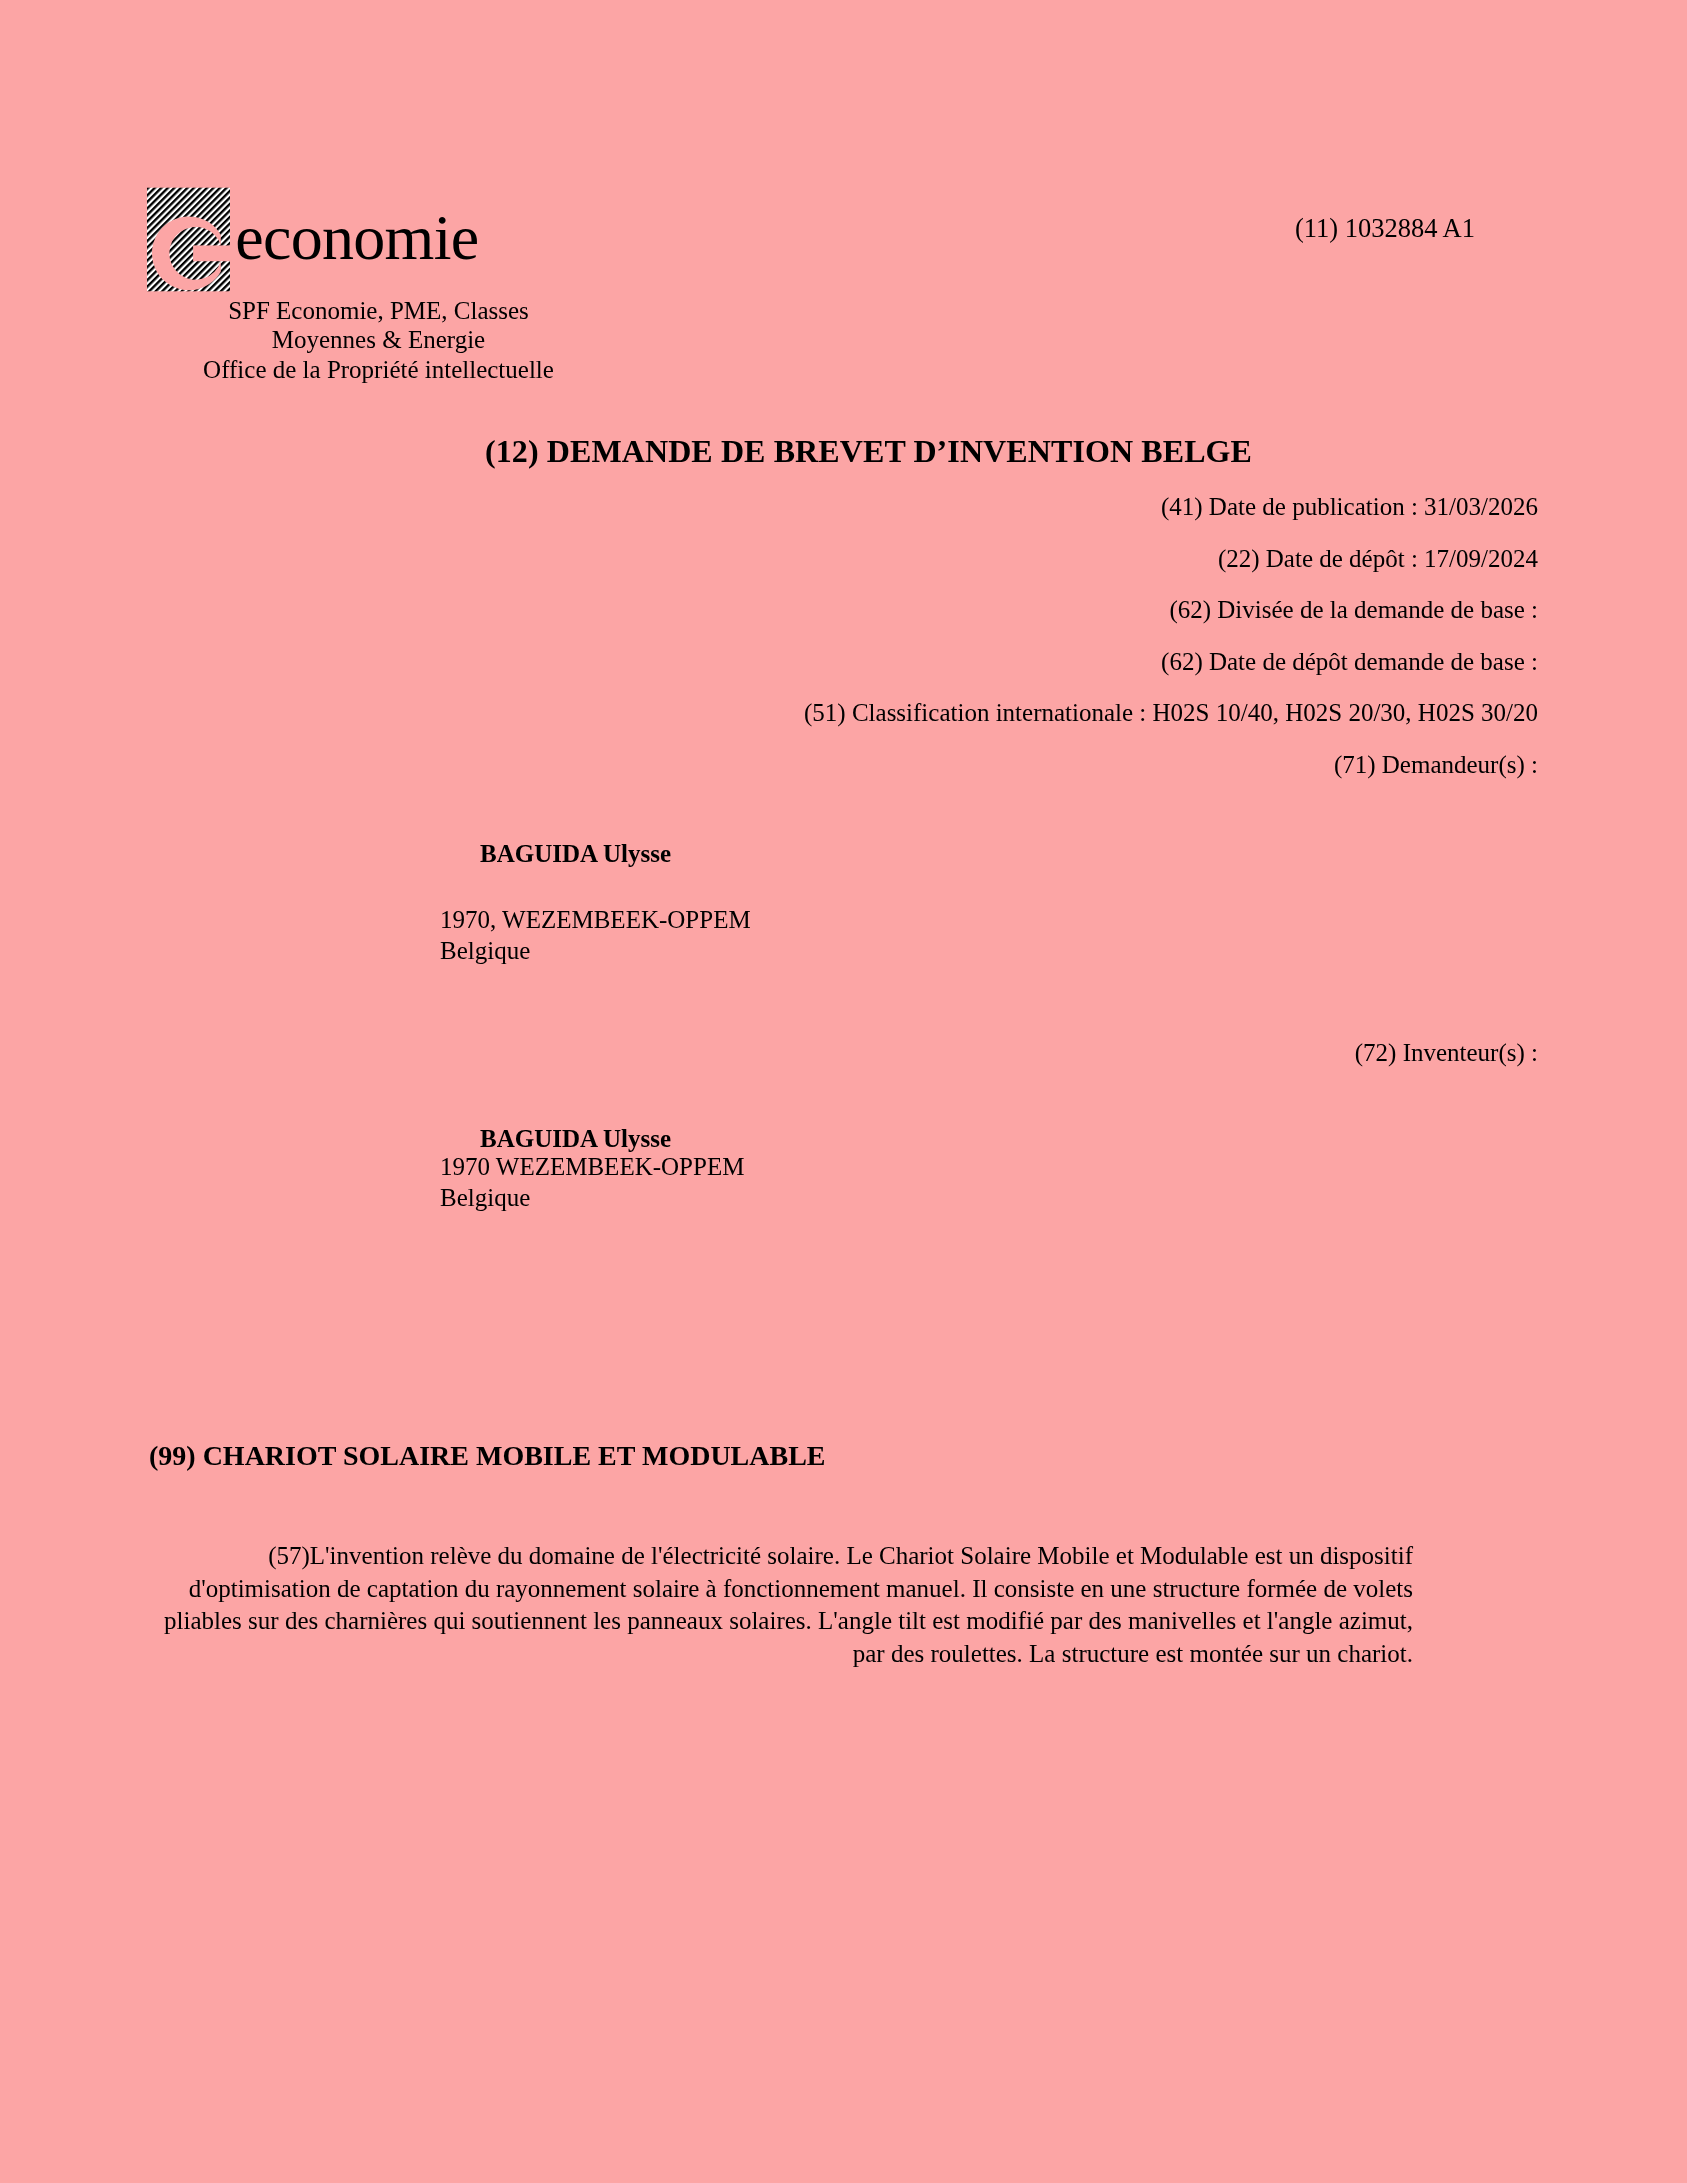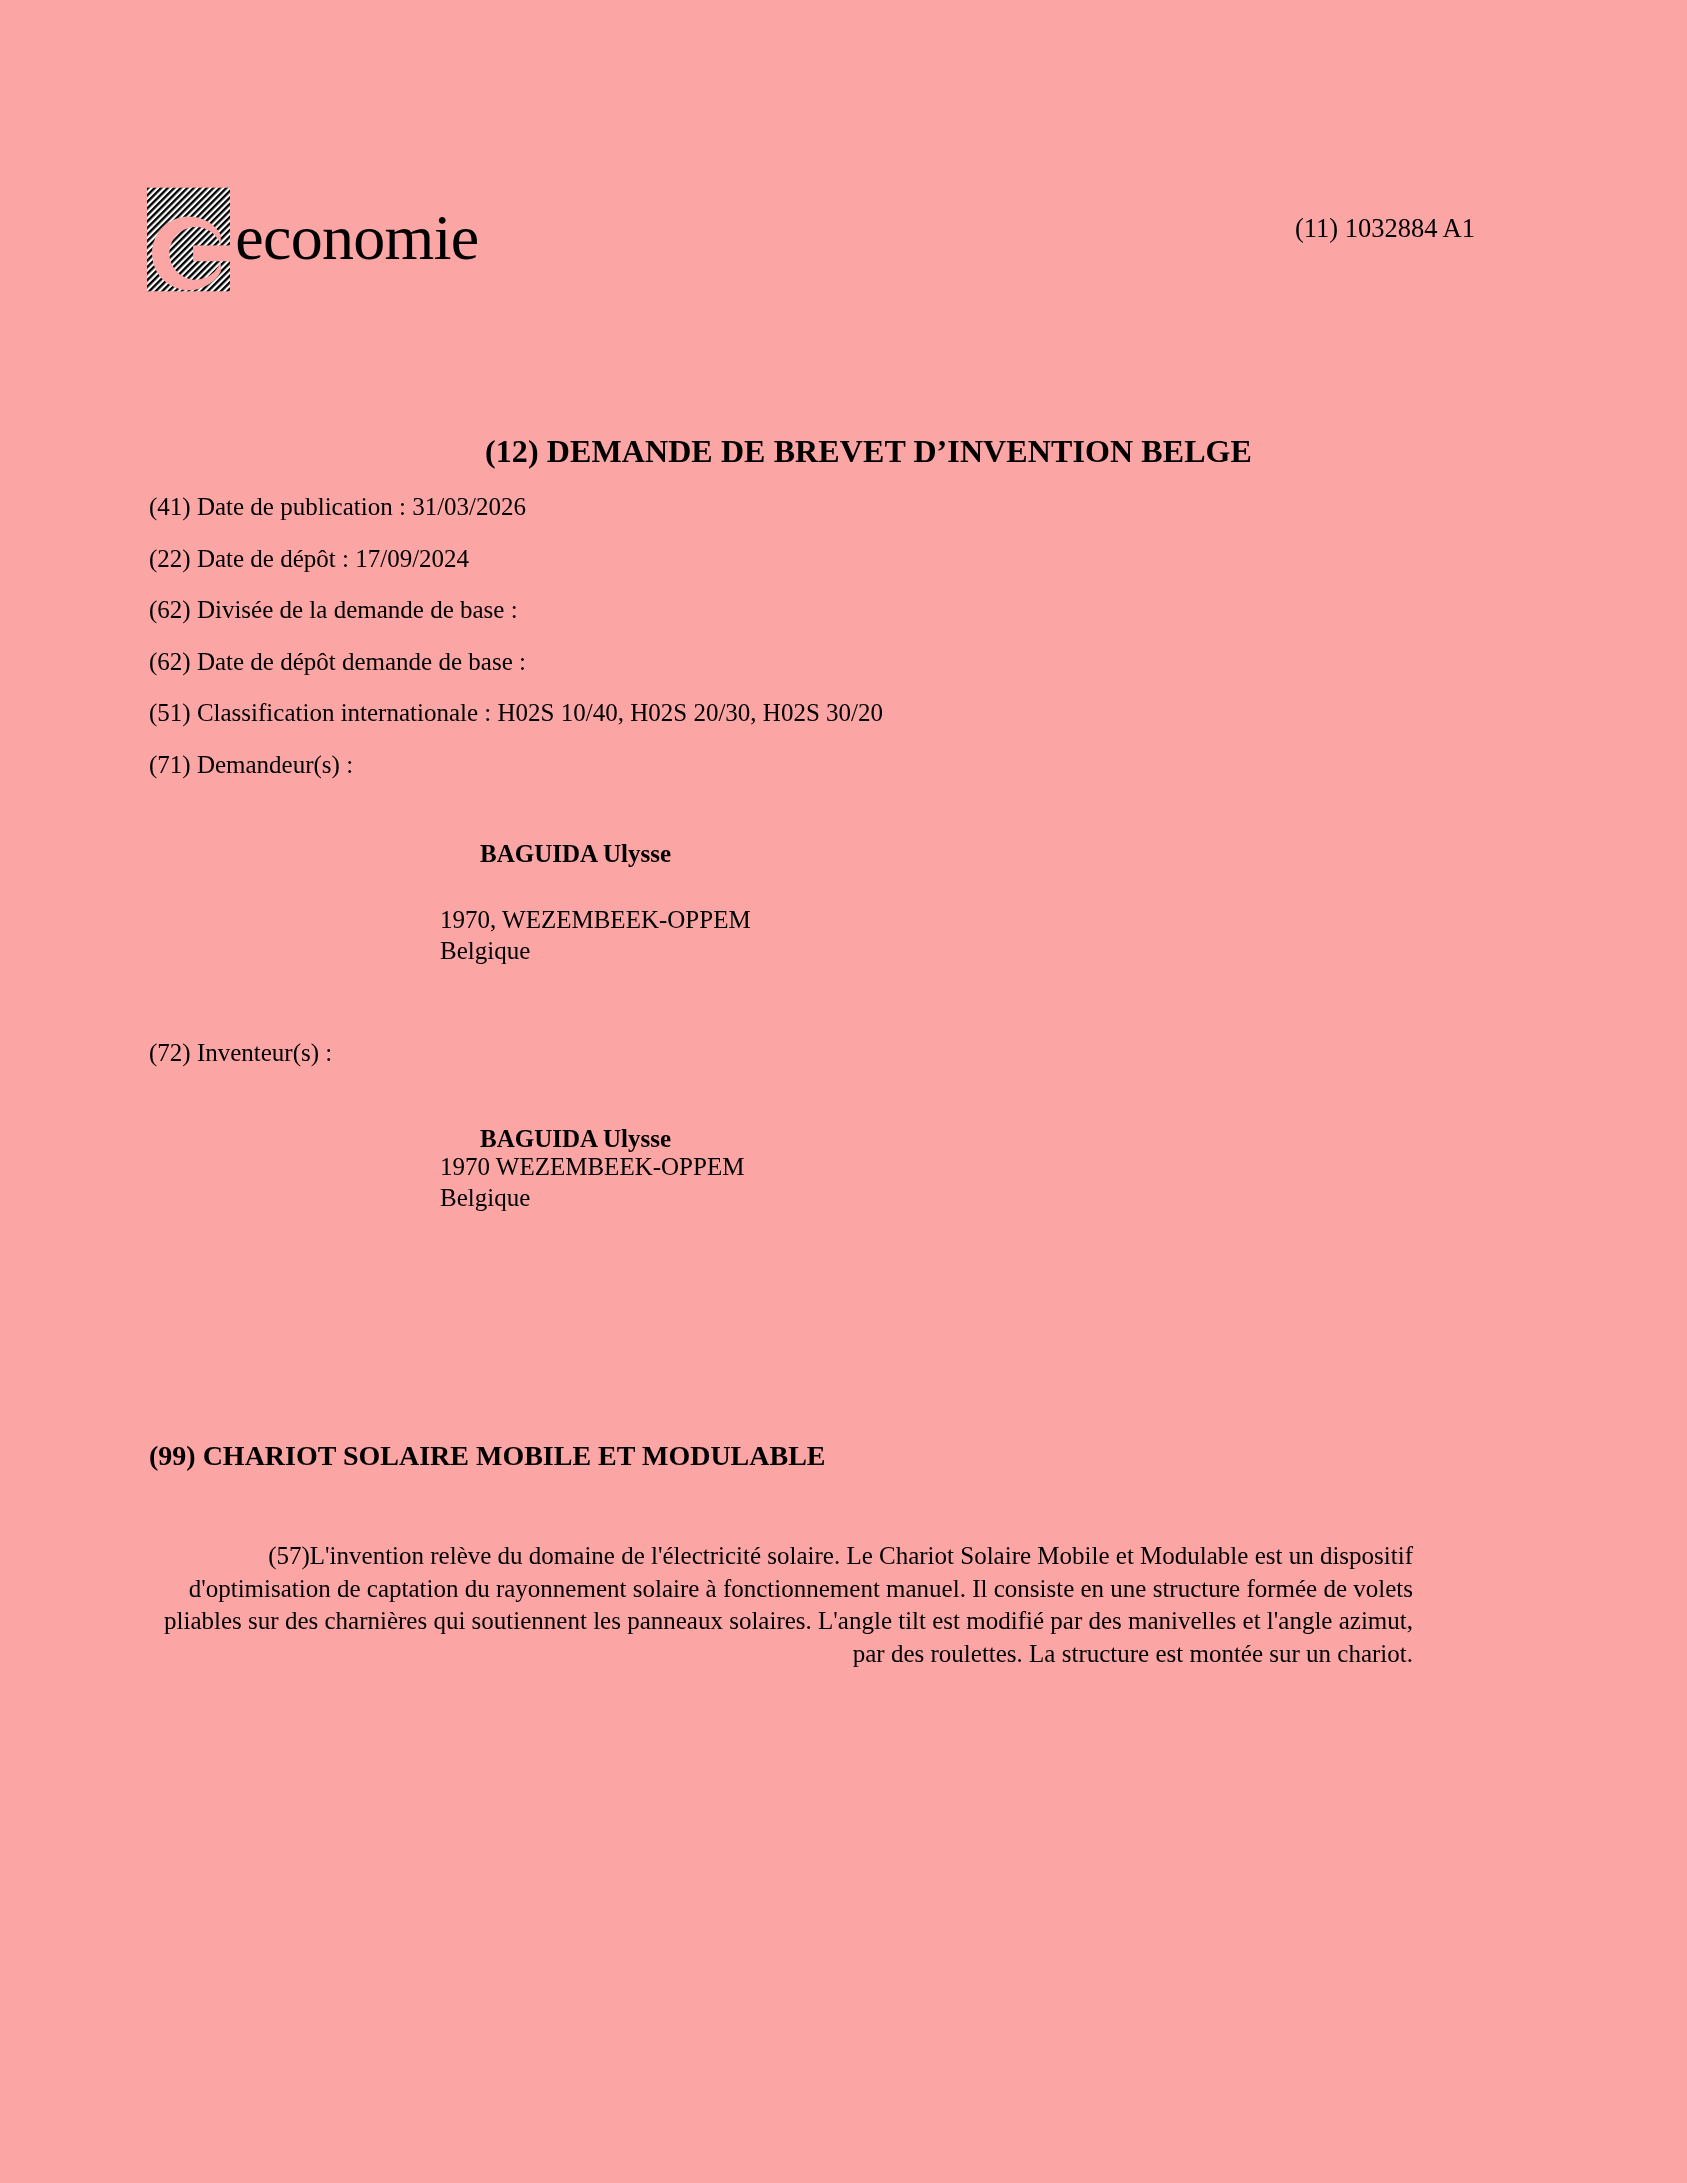--- a/index.html
+++ b/index.html
@@ -87,20 +87,21 @@
     position: absolute;
     left: 149px;
     top: 494px;
     width: 1389px;
   }
   .field {
     font-size: 25px;
     line-height: 1.0;
     margin-bottom: 26.5px;
     white-space: nowrap;
+    text-align: right;
   }
 
   .party-block {
     margin-left: 291px;
   }
   .party-name {
     font-size: 25px;
     font-weight: bold;
     line-height: 1.0;
     margin-left: 40px;
@@ -153,20 +154,25 @@
             <rect x="0" y="0" width="126" height="158" fill="#ffffff"></rect>
             <path d="M112 72 A56 56 0 1 0 112 128 L112 112 A40 40 0 1 1 112 88 Z" fill="#000000"></path>
             <rect x="70" y="88" width="56" height="24" fill="#000000"></rect>
           </mask>
         </defs>
         <rect x="0" y="0" width="126" height="158" fill="url(#hatch)" mask="url(#cutout)"></rect>
       </svg>
       <div class="logo-word">economie</div>
     </div>
 
+    <div class="org-lines">
+      <div>SPF Economie, PME, Classes</div>
+      <div>Moyennes &amp; Energie</div>
+      <div>Office de la Propriété intellectuelle</div>
+    </div>
 
     <div class="pub-number">(11) 1032884  A1</div>
   </div>
 
   <div class="doc-title">(12) DEMANDE DE BREVET D’INVENTION BELGE</div>
 
   <div class="biblio">
 
     <div class="field">
       <span>(41) Date de publication : </span><span>31/03/2026</span>

